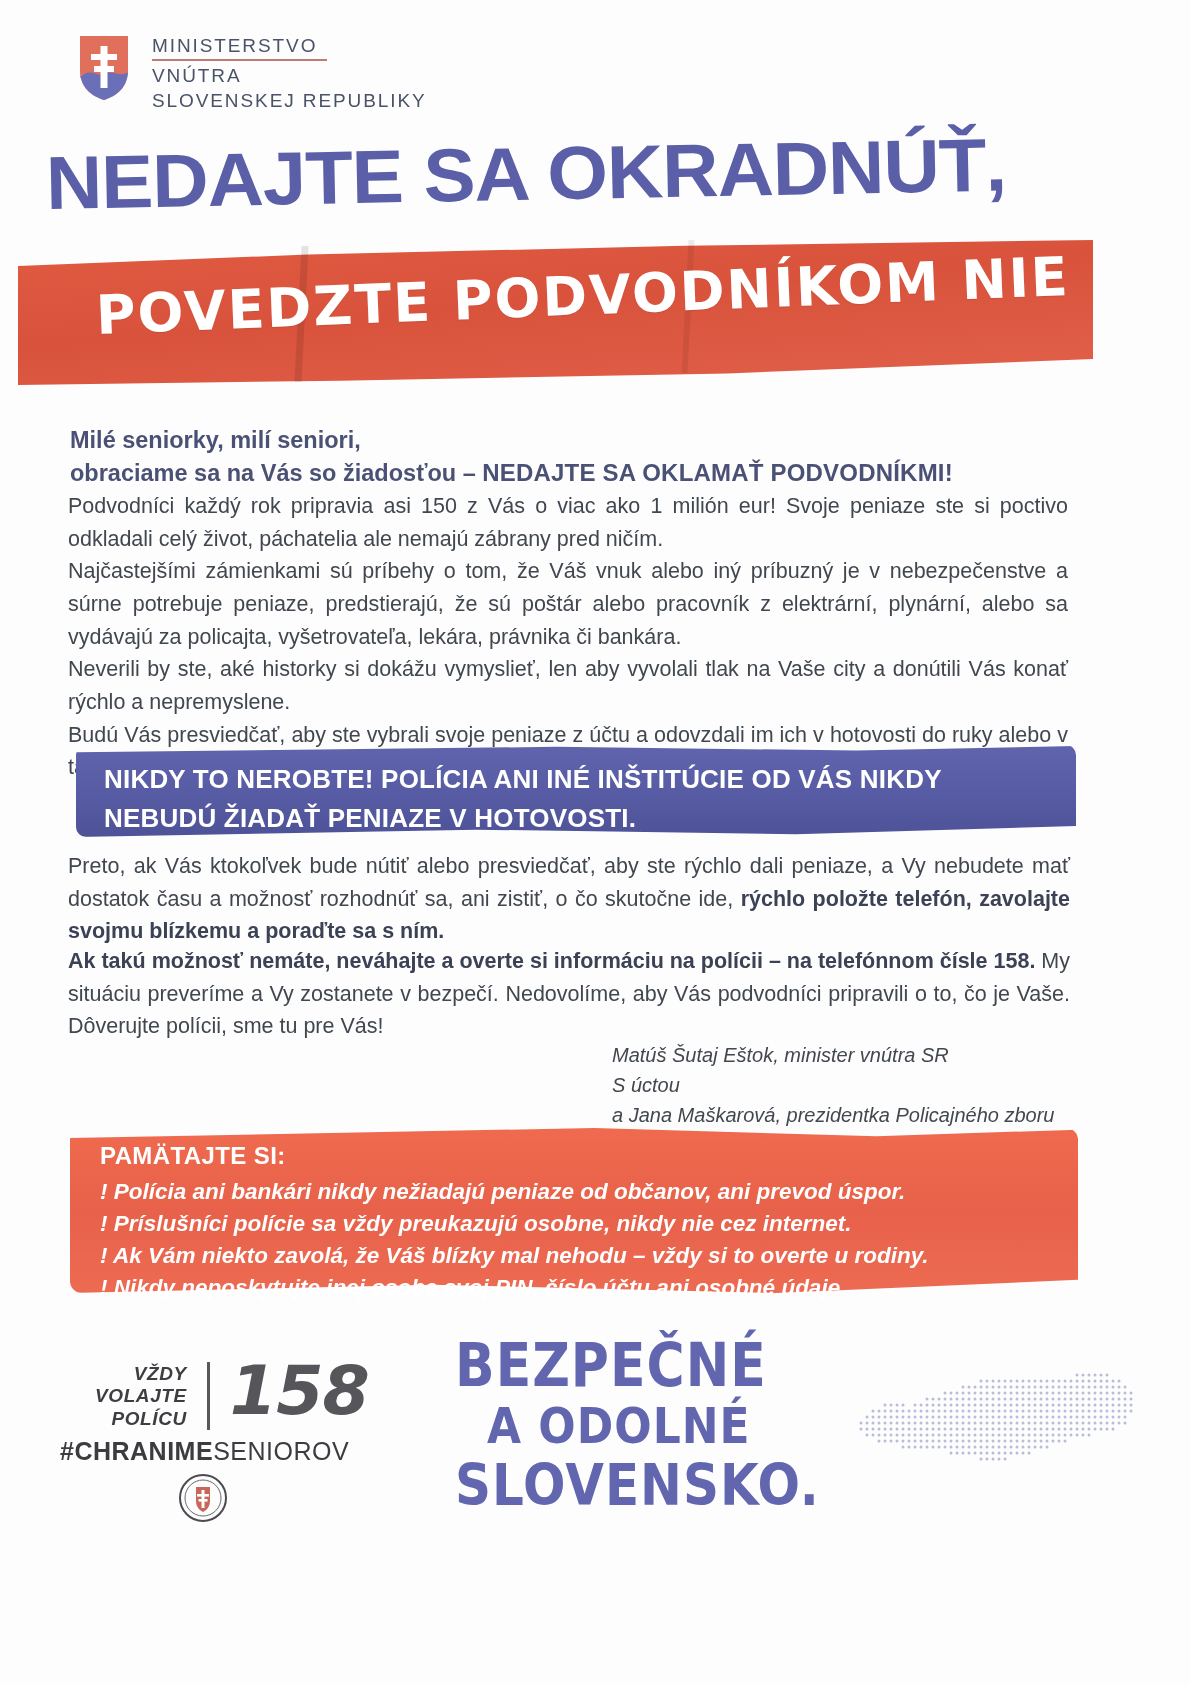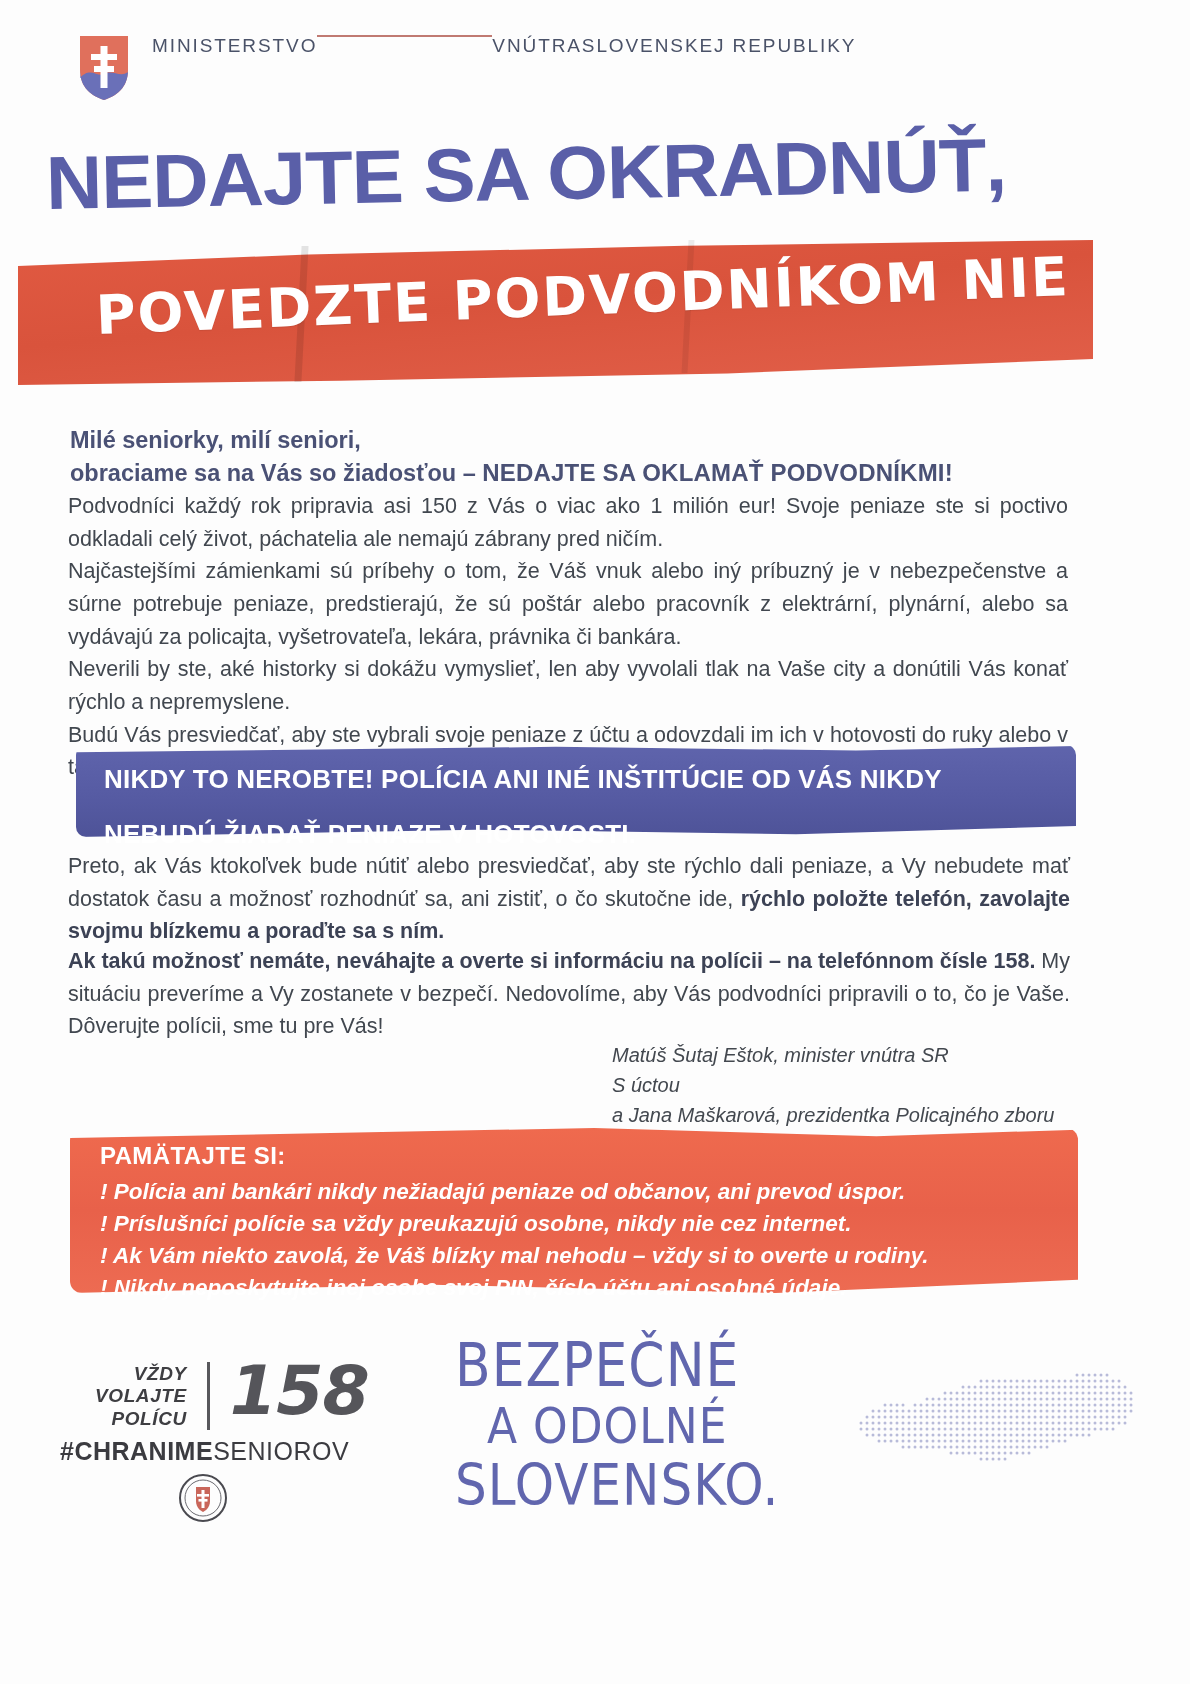--- a/index.html
+++ b/index.html
@@ -18,21 +18,21 @@
     box-sizing:border-box;
   }
   
   .header{
     position:absolute;left:78px;top:34px;
     display:flex;align-items:flex-start;gap:22px;
   }
   .crest{width:52px;height:68px;position:relative;}
   .crest svg{display:block;}
   .ministry{
-    display:flex;flex-direction:row;
+    display:flex;flex-direction:column;
     line-height:1.28;
   }
   .ministry .m-line{
     font-size:19px;letter-spacing:1.9px;
     color:#4a5268;font-weight:400;
     font-family:"Liberation Sans", sans-serif;
   }
   .ministry .m-rule{
     width:175px;height:2px;background:#c07a72;margin:1px 0 3px 0;
   }
@@ -108,21 +108,21 @@
     position:absolute;inset:0;
     background:linear-gradient(180deg,#5f64ac 0%,#565ba3 55%,#4e5398 100%);
     clip-path:polygon(0% 8%, 48% 2%, 78% 6%, 100% 1%, 100% 88%, 72% 97%, 40% 92%, 0% 100%);
     border-radius:10px;
   }
   .blue-text{
     position:absolute;left:28px;top:16px;width:960px;
     color:#ffffff;font-weight:bold;font-size:26px;
     line-height:1.42;letter-spacing:.2px;
   }
-  .blue-text .ln2{display:block;margin-top:18px;}
+  .blue-text .ln2{display:block;margin-top:2px;}
   
   .para2{
     position:absolute;left:68px;top:850px;width:1002px;
     font-size:21.5px;line-height:1.52;color:#41474f;text-align:justify;
   }
   .para2 b{color:#3c4255;}
   .para3{
     position:absolute;left:68px;top:945px;width:1002px;
     font-size:21.5px;line-height:1.52;color:#41474f;text-align:justify;
   }
@@ -172,21 +172,21 @@
   .hashtag{
     position:absolute;left:60px;top:112px;
     font-weight:bold;font-size:25px;letter-spacing:.5px;color:#3b3b40;
   }
   .hashtag .thin{font-weight:normal;}
   .seal{
     position:absolute;left:178px;top:148px;width:50px;height:50px;
   }
   .brand{
     position:absolute;left:455px;top:14px;
-    color:#6166ae;font-weight:normal;
+    color:#6166ae;font-weight:bold;
     font-family:"DejaVu Sans", sans-serif;
     line-height:.92;
   }
   .brand .b1{font-size:52px;letter-spacing:1px;display:block;transform:scaleY(1.15);transform-origin:left top;}
   .brand .b2{font-size:44px;letter-spacing:1px;display:block;margin-top:16px;transform:scaleY(1.15);transform-origin:left top;padding-left:32px;}
   .brand .b3{font-size:50px;letter-spacing:1px;display:block;margin-top:16px;transform:scaleY(1.15);transform-origin:left top;}
   .mapdots{
     position:absolute;left:845px;top:10px;width:300px;height:165px;
     opacity:.62;
   }

